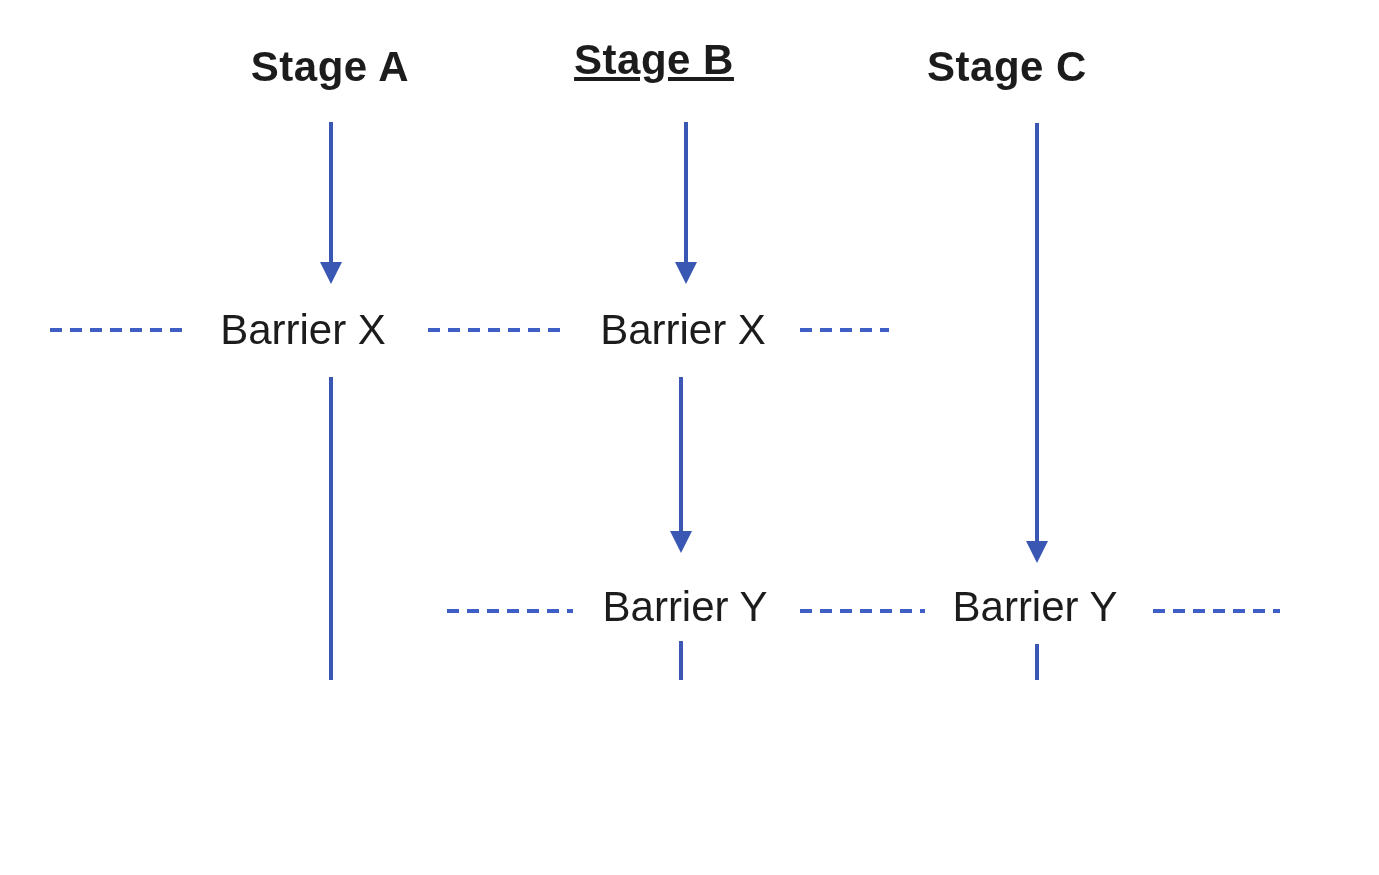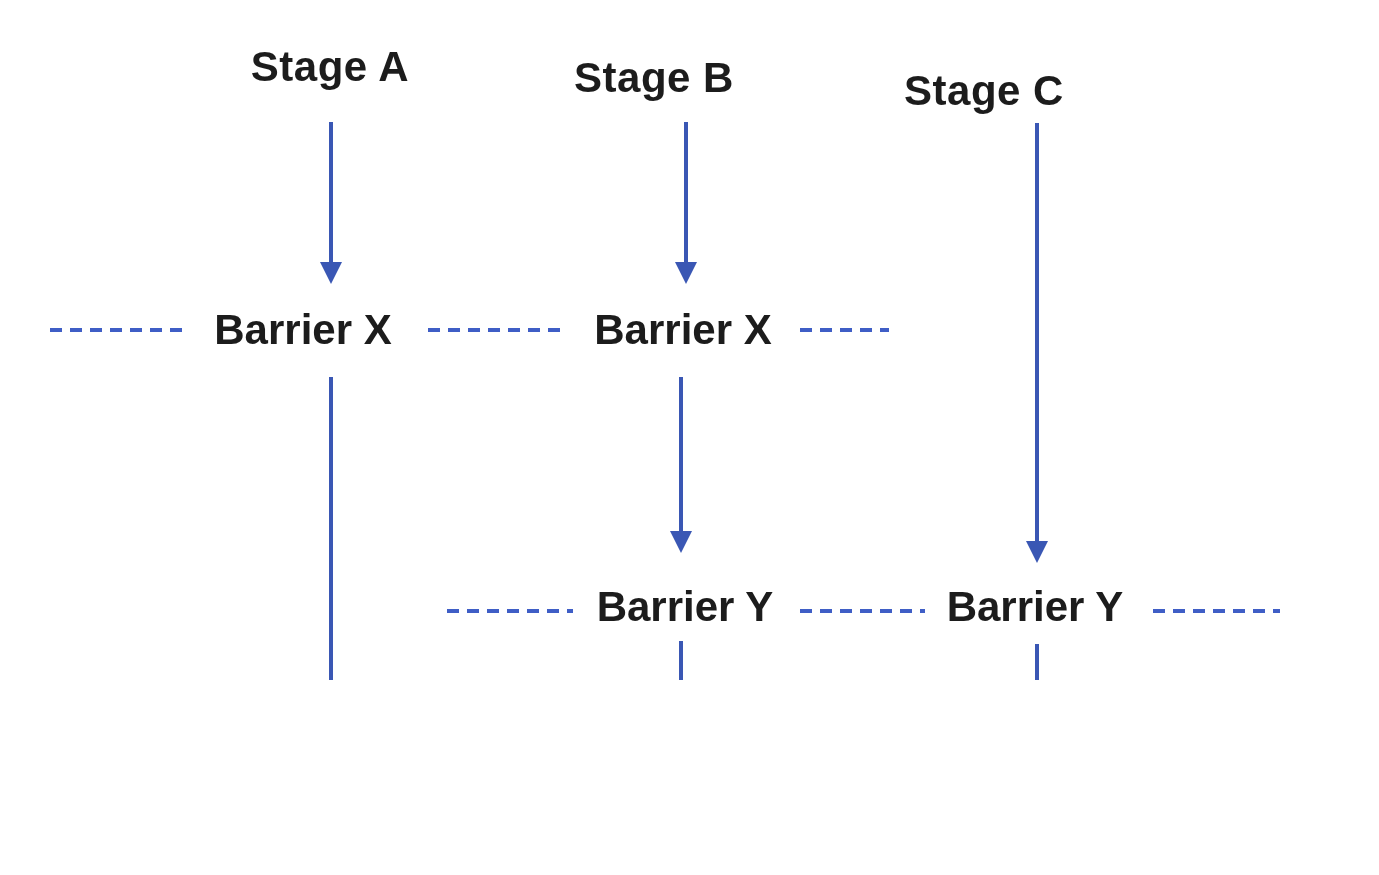--- a/index.html
+++ b/index.html
@@ -28,26 +28,26 @@
     background:var(--bg);
     line-height:1;
   }
   .stage-title{
     font-size:42px;
     font-weight:700;
     letter-spacing:0.5px;
   }
   .barrier-label{
     font-size:42px;
-    font-weight:700;
+    font-weight:400;
     padding:0 10px;
   }
   .stage-a-title{left:330px;top:67px;}
-  .stage-b-title{left:654px;top:78px;}
-  .stage-c-title{left:984px;top:67px;margin-top:24px;}
+  .stage-b-title{left:654px;top:60px;text-decoration:underline;}
+  .stage-c-title{left:1007px;top:67px;}
   .barrier-x-a{left:303px;top:330px;}
   .barrier-x-b{left:683px;top:330px;}
   .barrier-y-b{left:685px;top:607px;}
   .barrier-y-c{left:1035px;top:607px;}
 </style>
 </head>
 <body>
 
 <div class="canvas">
 

